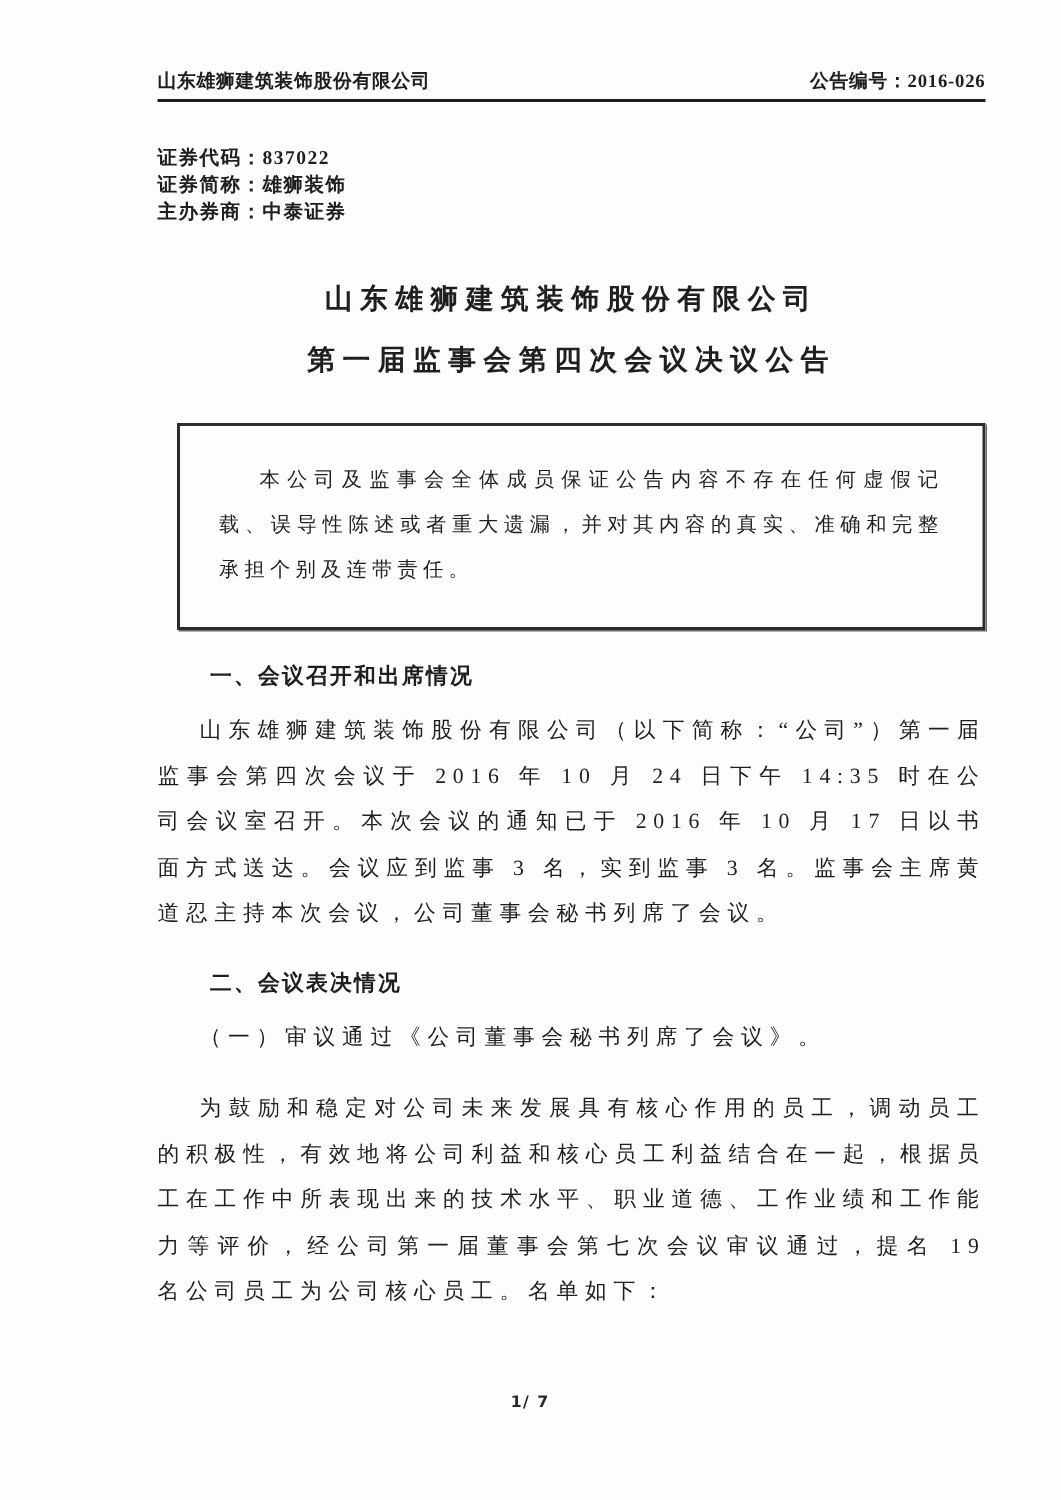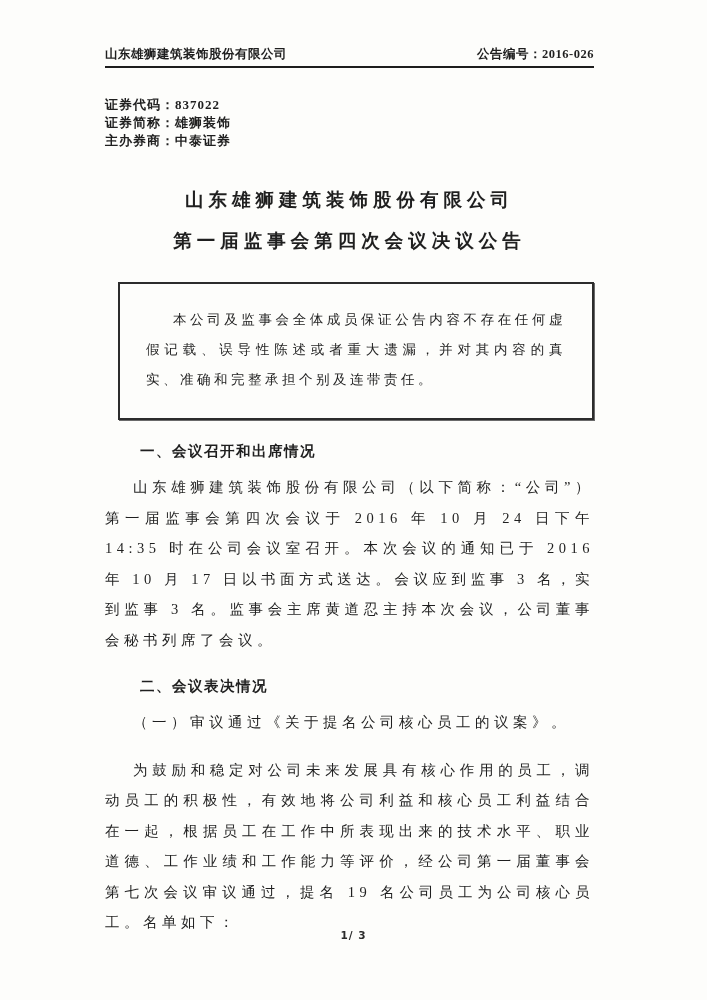--- a/index.html
+++ b/index.html
@@ -9,21 +9,21 @@
   }
   .page {
     position: relative;
     width: 707px;
     height: 1000px;
     margin: 0 auto;
     background: #fdfdfb;
     color: #1f1f1f;
     font-family: "Liberation Serif", "DejaVu Serif", serif;
     box-sizing: border-box;
-    padding: 46px 113px 0 105px;
+    padding: 46px 50px 0 105px;
     overflow: hidden;
   }
   
   .doc-header {
     display: flex;
     justify-content: space-between;
     align-items: flex-end;
     border-bottom: 2px solid #1d1d1d;
     padding-bottom: 3px;
     font-weight: bold;
@@ -126,20 +126,20 @@
   </h1>
 
   <div class="disclaimer-box">
     <p>本公司及监事会全体成员保证公告内容不存在任何虚假记载、误导性陈述或者重大遗漏，并对其内容的真实、准确和完整承担个别及连带责任。</p>
   </div>
 
   <h2 class="sec-heading">一、会议召开和出席情况</h2>
   <p class="body-para">山东雄狮建筑装饰股份有限公司（以下简称：“公司”）第一届监事会第四次会议于 2016 年 10 月 24 日下午 14:35 时在公司会议室召开。本次会议的通知已于 2016 年 10 月 17 日以书面方式送达。会议应到监事 3 名，实到监事 3 名。监事会主席黄道忍主持本次会议，公司董事会秘书列席了会议。</p>
 
   <h2 class="sec-heading">二、会议表决情况</h2>
-  <p class="body-para">（一）审议通过《关于提名公司核心员工的议案》。</p>
+  <p class="body-para">（一）审议通过《公司董事会秘书列席了会议》。</p>
   <p class="body-para">为鼓励和稳定对公司未来发展具有核心作用的员工，调动员工的积极性，有效地将公司利益和核心员工利益结合在一起，根据员工在工作中所表现出来的技术水平、职业道德、工作业绩和工作能力等评价，经公司第一届董事会第七次会议审议通过，提名 19 名公司员工为公司核心员工。名单如下：</p>
 
   <footer class="page-footer">
-    <span class="page-number">1/ 3</span>
+    <span class="page-number">1/ 7</span>
   </footer>
 
 </div>
 
 </body></html>

